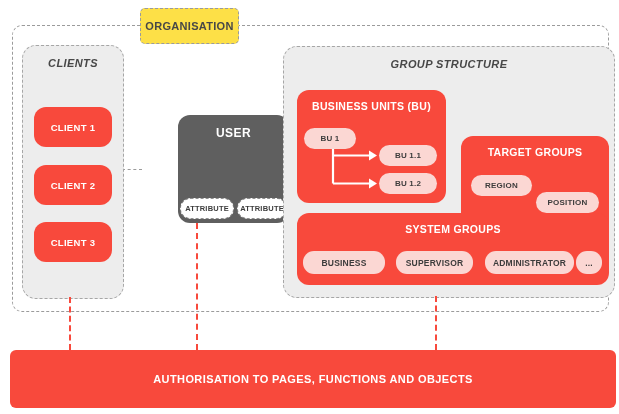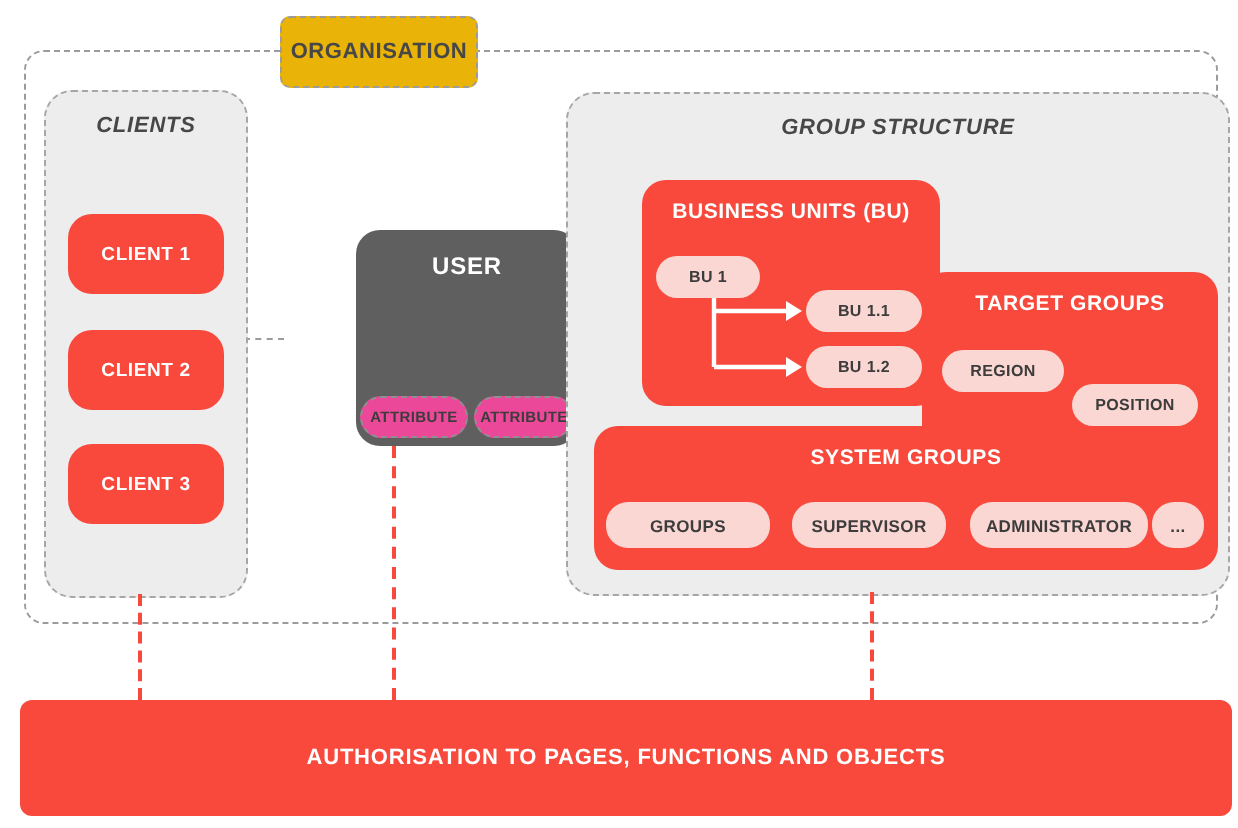--- a/index.html
+++ b/index.html
@@ -11,52 +11,52 @@
     --text-dark:#474747;
   }
   html,body{margin:0;padding:0;background:#fff;}
   body{font-family:"Liberation Sans", sans-serif;}
   .stage{position:relative;width:619px;height:414px;background:#fff;overflow:hidden;}
   .abs{position:absolute;}
 
   .outer-boundary{left:12px;top:25px;width:595px;height:285px;
     border:1.5px dashed var(--border-gray);border-radius:10px;}
 
-  .org-box{left:140px;top:8px;width:97px;height:34px;background:#eab308;
+  .org-box{left:140px;top:8px;width:97px;height:34px;background:#fde047;
     border:1.5px dashed var(--border-gray);border-radius:5px;z-index:3;
     display:flex;align-items:center;justify-content:center;}
   .org-box span{font-weight:bold;font-size:11px;color:var(--text-dark);letter-spacing:.3px;}
 
   .panel{background:var(--panel-gray);border:1.5px dashed #a6a6a6;border-radius:14px;z-index:2;}
   .clients-panel{left:22px;top:45px;width:100px;height:252px;}
   .gs-panel{left:283px;top:46px;width:330px;height:250px;}
   .panel-title{position:absolute;top:11px;left:0;right:0;text-align:center;
     font-weight:bold;font-size:11px;color:var(--text-dark);letter-spacing:.4px;font-style:italic;}
 
   .client-btn{position:absolute;left:11px;width:78px;height:40px;background:var(--red);
     border-radius:12px;color:#fff;font-weight:bold;font-size:9.5px;letter-spacing:.3px;
     display:flex;align-items:center;justify-content:center;white-space:nowrap;}
 
   .user-box{left:142px;top:115px;width:111px;height:108px;background:var(--user-gray);
     border-radius:12px;z-index:2;margin-left:36px;}
   .user-title{position:absolute;top:11px;left:0;right:0;text-align:center;color:#fff;
     font-weight:bold;font-size:12px;letter-spacing:.4px;}
-  .attr-chip{position:absolute;bottom:4px;height:21px;background:#ec4899;
+  .attr-chip{position:absolute;bottom:4px;height:21px;background:#ffffff;
     border:1px dashed #8f8f8f;border-radius:11px;box-sizing:border-box;
     color:#3c3c3c;font-weight:bold;font-size:7.5px;letter-spacing:.2px;
     display:flex;align-items:center;justify-content:center;white-space:nowrap;}
   .attr-1{left:2px;width:54px;}
   .attr-2{left:59px;width:50px;}
 
   .h-connector{height:0;border-top:1.5px dashed var(--border-gray);z-index:1;}
   .h-conn-1{left:122px;top:169px;width:20px;}
   .h-conn-2{left:253px;top:169px;width:17px;}
 
   .red-box{position:absolute;background:var(--red);border-radius:12px;}
-  .bu-box{left:13px;top:43px;width:149px;height:113px;margin-left:24px;}
+  .bu-box{left:13px;top:43px;width:149px;height:113px;}
   .tg-box{left:177px;top:43px;width:148px;height:113px;margin-top:46px;}
   .sg-box{left:13px;top:166px;width:312px;height:72px;}
   .red-title{position:absolute;top:10px;left:0;right:0;text-align:center;color:#fff;
     font-weight:bold;font-size:10.5px;letter-spacing:.3px;white-space:nowrap;}
 
   .pink-chip{position:absolute;background:var(--pink-chip);border-radius:11px;
     color:#3c3c3c;font-weight:bold;font-size:8px;letter-spacing:.2px;
     display:flex;align-items:center;justify-content:center;white-space:nowrap;}
 
   .bu-root{left:7px;top:38px;width:52px;height:21px;}
@@ -127,21 +127,21 @@
 
     <div class="red-box tg-box">
       <div class="red-title">TARGET GROUPS</div>
       <div class="pink-chip tg-position">POSITION</div>
       <div class="pink-chip tg-region">REGION</div>
       <div class="pink-chip tg-more">...</div>
     </div>
 
     <div class="red-box sg-box">
       <div class="red-title">SYSTEM GROUPS</div>
-      <div class="pink-chip sg-chip sg-learner">GROUPS</div>
+      <div class="pink-chip sg-chip sg-learner">BUSINESS</div>
       <div class="pink-chip sg-chip sg-supervisor">SUPERVISOR</div>
       <div class="pink-chip sg-chip sg-admin">ADMINISTRATOR</div>
       <div class="pink-chip sg-chip sg-more">...</div>
     </div>
   </div>
 
   <div class="abs v-connector v-conn-1"></div>
   <div class="abs v-connector v-conn-2"></div>
   <div class="abs v-connector v-conn-3"></div>
 

